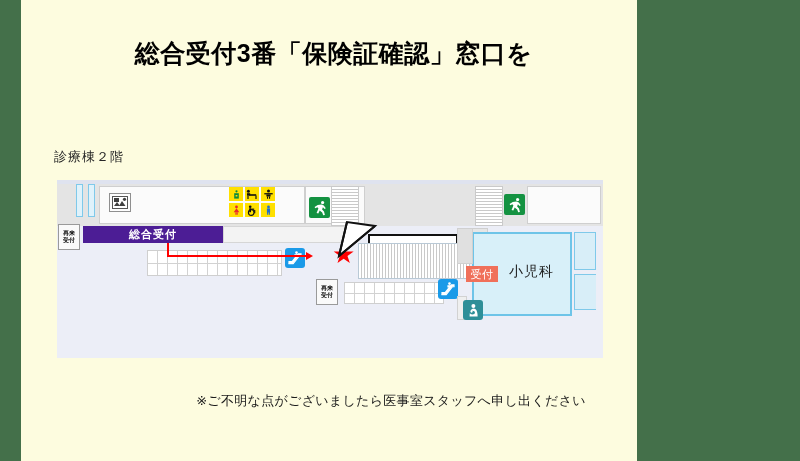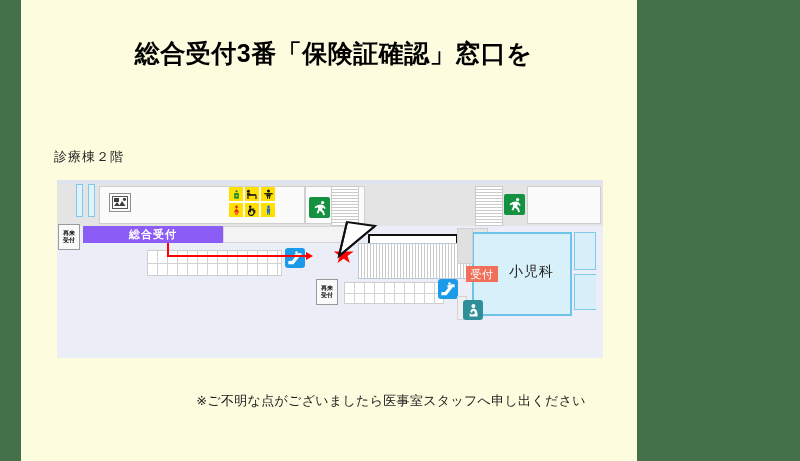--- a/index.html
+++ b/index.html
@@ -64,21 +64,21 @@
   .grid-seats .divider{
     position:absolute;left:0;right:0;top:50%;height:1px;background:#d2d2d2;
   }
 
   
   .blue-room{background:#d8f0f9;border:2px solid #6ec4e8;}
   .blue-strip{background:#d8eef8;border:1px solid #7fc9ea;}
 
   
   .recep-bar{
-    background:#8b5cf6;color:#fff;font-size:11px;font-weight:bold;
+    background:#4c1d95;color:#fff;font-size:11px;font-weight:bold;
     display:flex;align-items:center;justify-content:center;letter-spacing:1px;
   }
   .recep-badge{
     background:#f0705a;color:#fff;font-size:11px;
     display:flex;align-items:center;justify-content:center;letter-spacing:.5px;
   }
 
   
   .kiosk-box{
     background:#fafafa;border:1px solid #9a9a9a;

